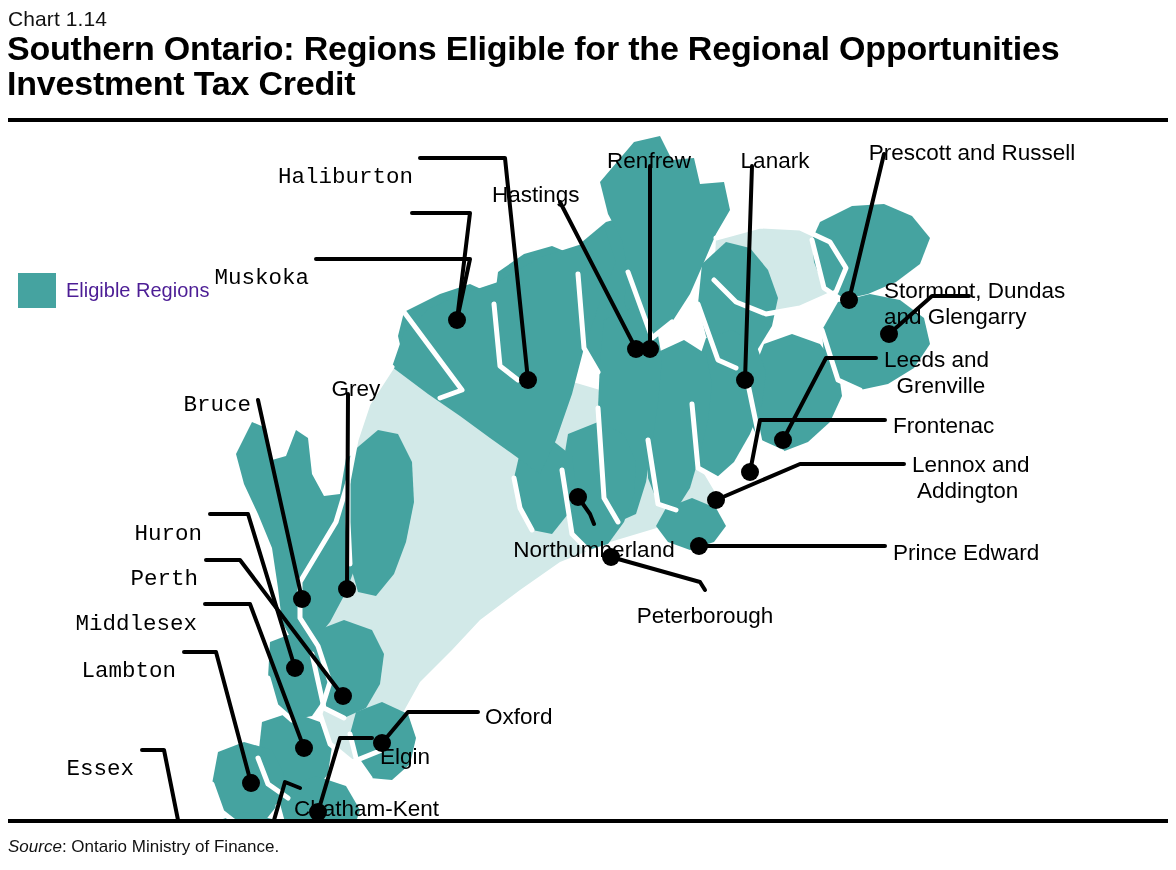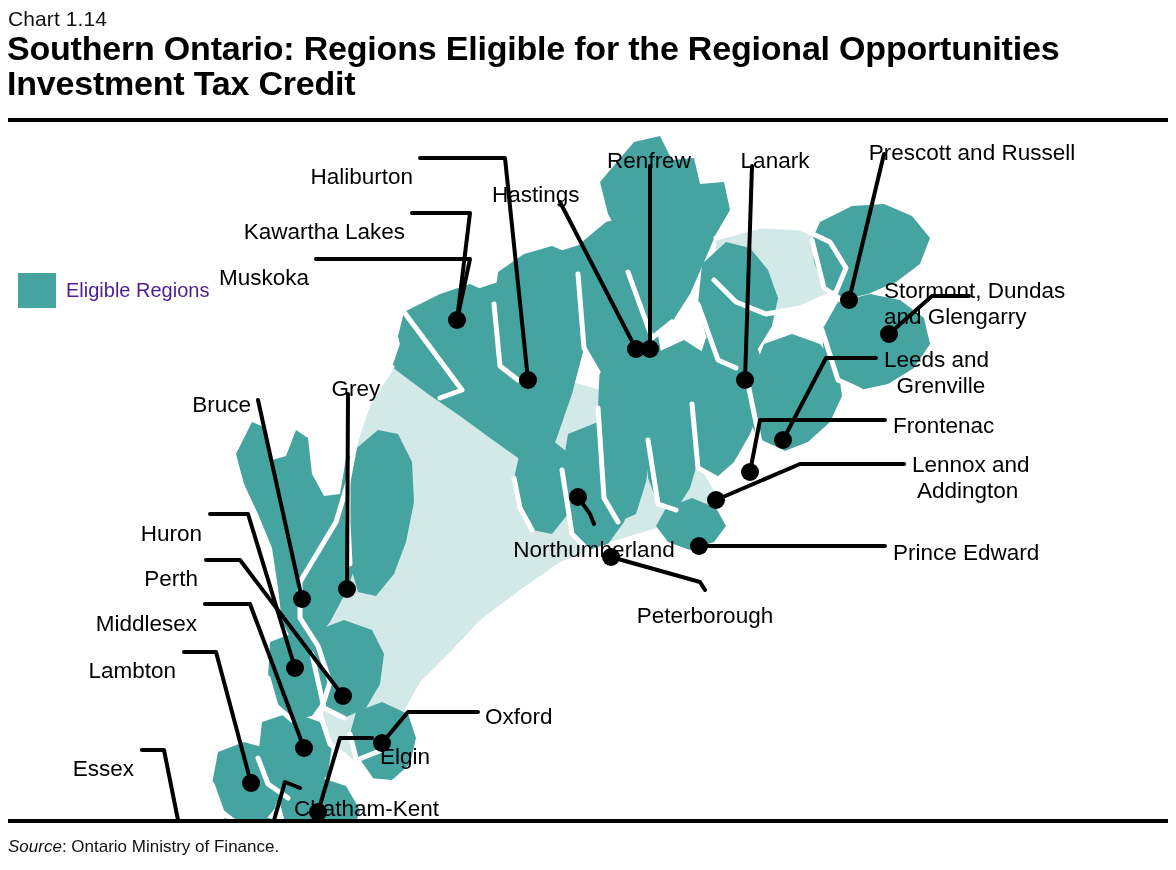--- a/index.html
+++ b/index.html
@@ -54,21 +54,21 @@
   #mapsvg { display: block; width: 1176px; height: 697px; }
 
   .labels { position: absolute; left: 0; top: 0; width: 1176px; height: 697px; }
   .maplabel {
     position: absolute;
     font-size: 22.5px;
     line-height: 26px;
     color: #000;
     white-space: pre;
   }
-  .maplabel.r { text-align: right; }
+  .maplabel.r { text-align: right; font-family: Liberation Mono, monospace; }
   .maplabel.c { text-align: center; }
 </style>
 </head>
 <body>
 
 <div id="figure">
 
   <div class="chart-number">Chart 1.14</div>
   <div class="chart-title">Southern Ontario: Regions Eligible for the Regional Opportunities Investment Tax Credit</div>
 
@@ -242,21 +242,20 @@
         <circle cx="251" cy="661" r="9"></circle>
         <circle cx="382" cy="621" r="9"></circle>
         <circle cx="318" cy="690" r="9"></circle>
         <circle cx="192" cy="768" r="9"></circle>
         <circle cx="264" cy="733" r="9"></circle>
       </g>
     </svg>
 
     <div class="labels" id="label-layer">
         <div class="maplabel r" style="right: 763px; top: 42px;">Haliburton</div>
-        <div class="maplabel r" style="right: 771px; top: 97px;">Kawartha Lakes</div>
         <div class="maplabel r" style="right: 867px; top: 143px;">Muskoka</div>
         <div class="maplabel" style="left: 492px; top: 60px;">Hastings</div>
         <div class="maplabel c" style="left: 649px; transform: translateX(-50%); top: 26px;">Renfrew</div>
         <div class="maplabel c" style="left: 775px; transform: translateX(-50%); top: 26px;">Lanark</div>
         <div class="maplabel c" style="left: 972px; transform: translateX(-50%); top: 18px;">Prescott and Russell</div>
         <div class="maplabel" style="left: 884px; top: 225px;">Leeds and
   Grenville</div>
         <div class="maplabel" style="left: 884px; top: 156px;">Stormont, Dundas
 and Glengarry</div>
         <div class="maplabel" style="left: 893px; top: 291px;">Frontenac</div>

